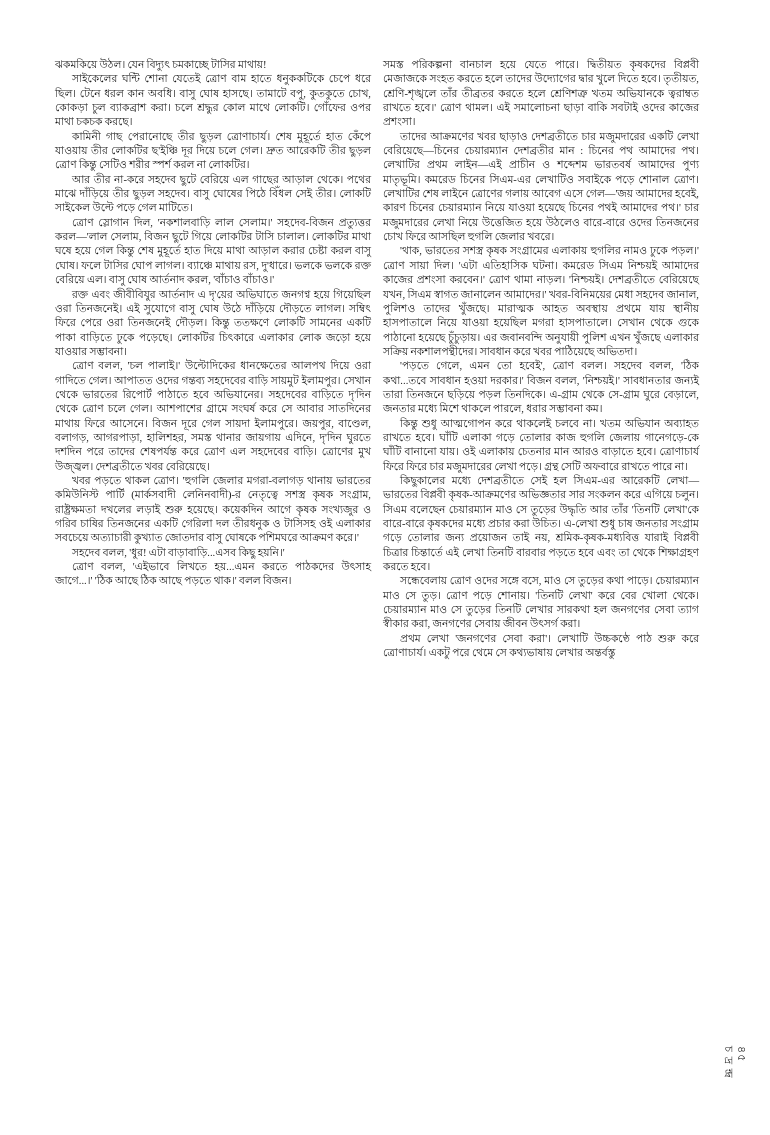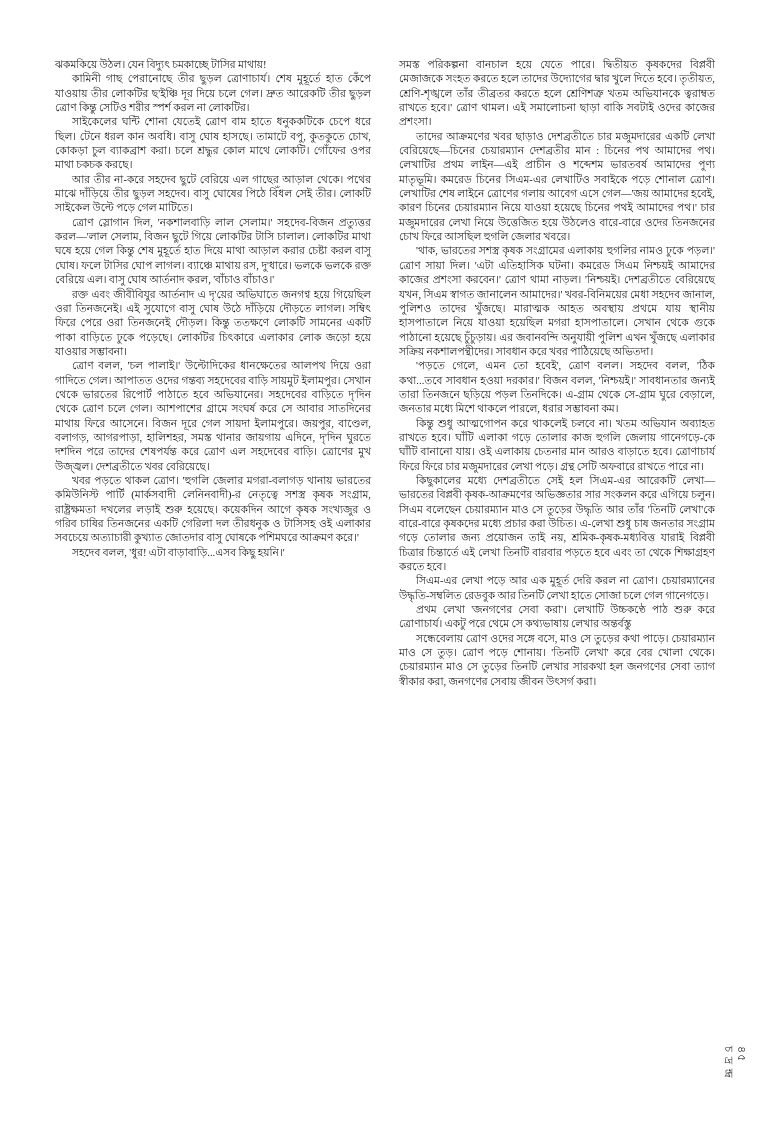--- a/index.html
+++ b/index.html
@@ -17,21 +17,21 @@
     font-family: "Liberation Serif", "DejaVu Serif", serif;
     color: #1a1a1a;
   }
   .page-inner {
     position: absolute;
     left: 55px;
     top: 58px;
     width: 660px;
     height: 1000px;
     display: flex;
-    gap: 28px;
+    gap: 12px;
   }
   .col {
     width: 316px;
     box-sizing: border-box;
   }
   .col p {
     margin: 0;
     font-size: 10.6px;
     line-height: 14.35px;
     text-align: justify;
@@ -64,38 +64,38 @@
     display: block;
   }
 </style>
 </head>
 <body>
 
 <div class="page">
   <div class="page-inner">
     <div class="col" id="col-left">
         <p class="noind">ঝকমকিয়ে উঠল। যেন বিদ্যুৎ চমকাচ্ছে টাসির মাথায়!</p>
+        <p class="ind">সাইকেলের ঘন্টি শোনা যেতেই ত্রোণ বাম হাতে ধনুককটিকে চেপে ধরে ছিল। টেনে ধরল কান অবধি। বাসু ঘোষ হাসছে। তামাটে বপু, কুতকুতে চোখ, কোকড়া চুল ব্যাকব্রাশ করা। চলে শ্রদ্ধুর কোল মাথে লোকটি। গোঁফের ওপর মাথা চকচক করছে।</p>
         <p class="ind">কামিনী গাছ পেরানোছে তীর ছুড়ল ত্রোণাচার্য। শেষ মুহূর্তে হাত কেঁপে যাওয়ায় তীর লোকটির ছ'ইঞ্চি দূর দিয়ে চলে গেল। দ্রুত আরেকটি তীর ছুড়ল ত্রোণ কিন্তু সেটিও শরীর স্পর্শ করল না লোকটির।</p>
-        <p class="ind">সাইকেলের ঘন্টি শোনা যেতেই ত্রোণ বাম হাতে ধনুককটিকে চেপে ধরে ছিল। টেনে ধরল কান অবধি। বাসু ঘোষ হাসছে। তামাটে বপু, কুতকুতে চোখ, কোকড়া চুল ব্যাকব্রাশ করা। চলে শ্রদ্ধুর কোল মাথে লোকটি। গোঁফের ওপর মাথা চকচক করছে।</p>
         <p class="ind">আর তীর না-করে সহদেব ছুটে বেরিয়ে এল গাছের আড়াল থেকে। পথের মাঝে দাঁড়িয়ে তীর ছুড়ল সহদেব। বাসু ঘোষের পিঠে বিঁধল সেই তীর। লোকটি সাইকেল উল্টে পড়ে গেল মাটিতে।</p>
         <p class="ind">ত্রোণ স্লোগান দিল, 'নকশালবাড়ি লাল সেলাম।' সহদেব-বিজন প্রত্যুত্তর করল—'লাল সেলাম, বিজন ছুটে গিয়ে লোকটির টাসি চালাল। লোকটির মাথা ঘষে হয়ে গেল কিন্তু শেষ মুহূর্তে হাত দিয়ে মাথা আড়াল করার চেষ্টা করল বাসু ঘোষ। ফলে টাসির ঘোপ লাগল। ব্যাঞ্চে মাথায় রস, দু'ধারে। ভলকে ভলকে রক্ত বেরিয়ে এল। বাসু ঘোষ আর্তনাদ করল, 'বাঁচাও বাঁচাও।'</p>
         <p class="ind">রক্ত এবং জীবীবিযুর আর্তনাদ এ দৃ'য়ের অভিঘাতে জনগণ্ব হয়ে গিয়েছিল ওরা তিনজনেই। এই সুযোগে বাসু ঘোষ উঠে দাঁড়িয়ে দৌড়তে লাগল। সম্বিৎ ফিরে পেরে ওরা তিনজনেই দৌড়ল। কিন্তু ততক্ষণে লোকটি সামনের একটি পাকা বাড়িতে ঢুকে পড়েছে। লোকটির চিৎকারে এলাকার লোক জড়ো হয়ে যাওয়ার সম্ভাবনা।</p>
         <p class="ind">ত্রোণ বলল, 'চল পালাই।' উল্টোদিকের ধানক্ষেতের আলপথ দিয়ে ওরা গাদিতে গেল। আপাতত ওদের গন্তব্য সহদেবের বাড়ি সায়মুট ইলামপুর। সেখান থেকে ভারতের রিপোর্ট পাঠাতে হবে অভিযানের। সহদেবের বাড়িতে দৃ'দিন থেকে ত্রোণ চলে গেল। আশপাশের গ্রামে সংঘর্ষ করে সে আবার সাতদিনের মাথায় ফিরে আসেনে। বিজন দূরে গেল সায়দা ইলামপুরে। জয়পুর, বাণ্ডেল, বলাগড়, আগরপাড়া, হালিশহর, সমস্ত থানার জায়গায় এদিনে, দৃ'দিন ঘুরতে দশদিন পরে তাদের শেষপর্যন্ত করে ত্রোণ এল সহদেবের বাড়ি। ত্রোণের মুখ উজ্জ্বল। দেশব্রতীতে খবর বেরিয়েছে।</p>
         <p class="ind">খবর পড়তে থাকল ত্রোণ। 'হুগলি জেলার মগরা-বলাগড় থানায় ভারতের কমিউনিস্ট পার্টি (মার্কসবাদী লেনিনবাদী)-র নেতৃত্বে সশস্ত্র কৃষক সংগ্রাম, রাষ্ট্রক্ষমতা দখলের লড়াই শুরু হয়েছে। কয়েকদিন আগে কৃষক সংখ্যজুর ও গরিব চাষির তিনজনের একটি গেরিলা দল তীরধনুক ও টাসিসহ ওই এলাকার সবচেয়ে অত্যাচারী কুখ্যাত জোতদার বাসু ঘোষকে পশিমঘরে আক্রমণ করে।'</p>
         <p class="ind">সহদেব বলল, 'ধুর! এটা বাড়াবাড়ি...এসব কিছু হয়নি।'</p>
+        <p class="ind">ত্রোণ বলল, 'এইভাবে লিখতে হয়...এমন করতে পাঠকদের উৎসাহ জাগে...।' 'ঠিক আছে ঠিক আছে পড়তে থাক।' বলল বিজন।</p>
       </div>
     <div class="col" id="col-right">
         <p class="noind">সমস্ত পরিকল্পনা বানচাল হয়ে যেতে পারে। দ্বিতীয়ত কৃষকদের বিপ্লবী মেজাজকে সংহত করতে হলে তাদের উদ্যোগের দ্বার খুলে দিতে হবে। তৃতীয়ত, শ্রেণি-শৃঙ্খলে তাঁর তীব্রতর করতে হলে শ্রেণিশত্রু খতম অভিযানকে ত্বরাম্বত রাখতে হবে।' ত্রোণ থামল। এই সমালোচনা ছাড়া বাকি সবটাই ওদের কাজের প্রশংসা।</p>
         <p class="ind">তাদের আক্রমণের খবর ছাড়াও দেশব্রতীতে চার মজুমদারের একটি লেখা বেরিয়েছে—চিনের চেয়ারম্যান দেশব্রতীর মান : চিনের পথ আমাদের পথ। লেখাটির প্রথম লাইন—এই প্রাচীন ও শব্দেশম ভারতবর্ষ আমাদের পুণ্য মাতৃভূমি। কমরেড চিনের সিএম-এর লেখাটিও সবাইকে পড়ে শোনাল ত্রোণ। লেখাটির শেষ লাইনে ত্রোণের গলায় আবেগ এসে গেল—'জয় আমাদের হবেই, কারণ চিনের চেয়ারম্যান নিয়ে যাওয়া হয়েছে চিনের পথই আমাদের পথ।' চার মজুমদারের লেখা নিয়ে উত্তেজিত হয়ে উঠলেও বারে-বারে ওদের তিনজনের চোখ ফিরে আসছিল হুগলি জেলার খবরে।</p>
         <p class="ind">'থাক, ভারতের সশস্ত্র কৃষক সংগ্রামের এলাকায় হুগলির নামও ঢুকে পড়ল।' ত্রোণ সায়া দিল। 'এটা এতিহাসিক ঘটনা। কমরেড সিএম নিশ্চয়ই আমাদের কাজের প্রশংসা করবেন।' ত্রোণ থামা নাড়ল। 'নিশ্চয়ই। দেশব্রতীতে বেরিয়েছে যখন, সিএম স্বাগত জানালেন আমাদের।' খবর-বিনিময়ের মেধা সহদেব জানাল, পুলিশও তাদের খুঁজছে। মারাত্মক আহত অবস্থায় প্রথমে যায় স্থানীয় হাসপাতালে নিয়ে যাওয়া হয়েছিল মগরা হাসপাতালে। সেখান থেকে গুকে পাঠানো হয়েছে চুঁচুড়ায়। এর জবানবন্দি অনুযায়ী পুলিশ এখন খুঁজছে এলাকার সক্রিয় নকশালপন্থীদের। সাবধান করে খবর পাঠিয়েছে অভিতদা।</p>
         <p class="ind">'পড়তে গেলে, এমন তো হবেই', ত্রোণ বলল। সহদেব বলল, 'ঠিক কথা...তবে সাবধান হওয়া দরকার।' বিজন বলল, 'নিশ্চয়ই।' সাবধানতার জন্যই তারা তিনজনে ছড়িয়ে পড়ল তিনদিকে। এ-গ্রাম থেকে সে-গ্রাম ঘুরে বেড়ালে, জনতার মধ্যে মিশে থাকলে পারলে, ধরার সম্ভাবনা কম।</p>
         <p class="ind">কিন্তু শুধু আত্মগোপন করে থাকলেই চলবে না। খতম অভিযান অব্যাহত রাখতে হবে। ঘাঁটি এলাকা গড়ে তোলার কাজ হুগলি জেলায় গানেগড়ে-কে ঘাঁটি বানানো যায়। ওই এলাকায় চেতনার মান আরও বাড়াতে হবে। ত্রোণাচার্য ফিরে ফিরে চার মজুমদারের লেখা পড়ে। গ্রন্থ সেটি অফবারে রাখতে পারে না।</p>
         <p class="ind">কিছুকালের মধ্যে দেশব্রতীতে সেই হল সিএম-এর আরেকটি লেখা—ভারতের বিপ্লবী কৃষক-আক্রমণের অভিজ্ঞতার সার সংকলন করে এগিয়ে চলুন। সিএম বলেছেন চেয়ারম্যান মাও সে তুড়ের উদ্ধৃতি আর তাঁর 'তিনটি লেখা'কে বারে-বারে কৃষকদের মধ্যে প্রচার করা উচিত। এ-লেখা শুধু চাষ জনতার সংগ্রাম গড়ে তোলার জন্য প্রয়োজন তাই নয়, শ্রমিক-কৃষক-মধ্যবিত্ত যারাই বিপ্লবী চিত্রার চিন্তার্তে এই লেখা তিনটি বারবার পড়তে হবে এবং তা থেকে শিক্ষাগ্রহণ করতে হবে।</p>
-        <p class="ind">সিএম-এর লেখা পড়ে আর এক মুহূর্ত দেরি করল না ত্রোণ। চেয়ারম্যানের উদ্ধৃতি-সম্বলিত রেডবুক আর তিনটি লেখা হাতে সোজা চলে গেল গানেগড়ে।</p>
+        <p class="ind">সন্ধেবেলায় ত্রোণ ওদের সঙ্গে বসে, মাও সে তুড়ের কথা পাড়ে। চেয়ারম্যান মাও সে তুড়। ত্রোণ পড়ে শোনায়। 'তিনটি লেখা' করে বের খোলা থেকে। চেয়ারম্যান মাও সে তুড়ের তিনটি লেখার সারকথা হল জনগণের সেবা ত্যাগ স্বীকার করা, জনগণের সেবায় জীবন উৎসর্গ করা।</p>
         <p class="ind">প্রথম লেখা 'জনগণের সেবা করা'। লেখাটি উচ্চকণ্ঠে পাঠ শুরু করে ত্রোণাচার্য। একটু পরে থেমে সে কথ্যভাষায় লেখার অন্তর্বস্তু</p>
-        <p class="ind">সন্ধেবেলায় ত্রোণ ওদের সঙ্গে বসে, মাও সে তুড়ের কথা পাড়ে। চেয়ারম্যান মাও সে তুড়। ত্রোণ পড়ে শোনায়। 'তিনটি লেখা' করে বের খোলা থেকে। চেয়ারম্যান মাও সে তুড়ের তিনটি লেখার সারকথা হল জনগণের সেবা ত্যাগ স্বীকার করা, জনগণের সেবায় জীবন উৎসর্গ করা।</p>
       </div>
   </div>
   <div class="page-number">
     <span class="folio-num">৪৫</span>
     <span class="folio-word">চ দ্র ন্দ্র</span>
   </div>
 </div>
 
 </body></html>

